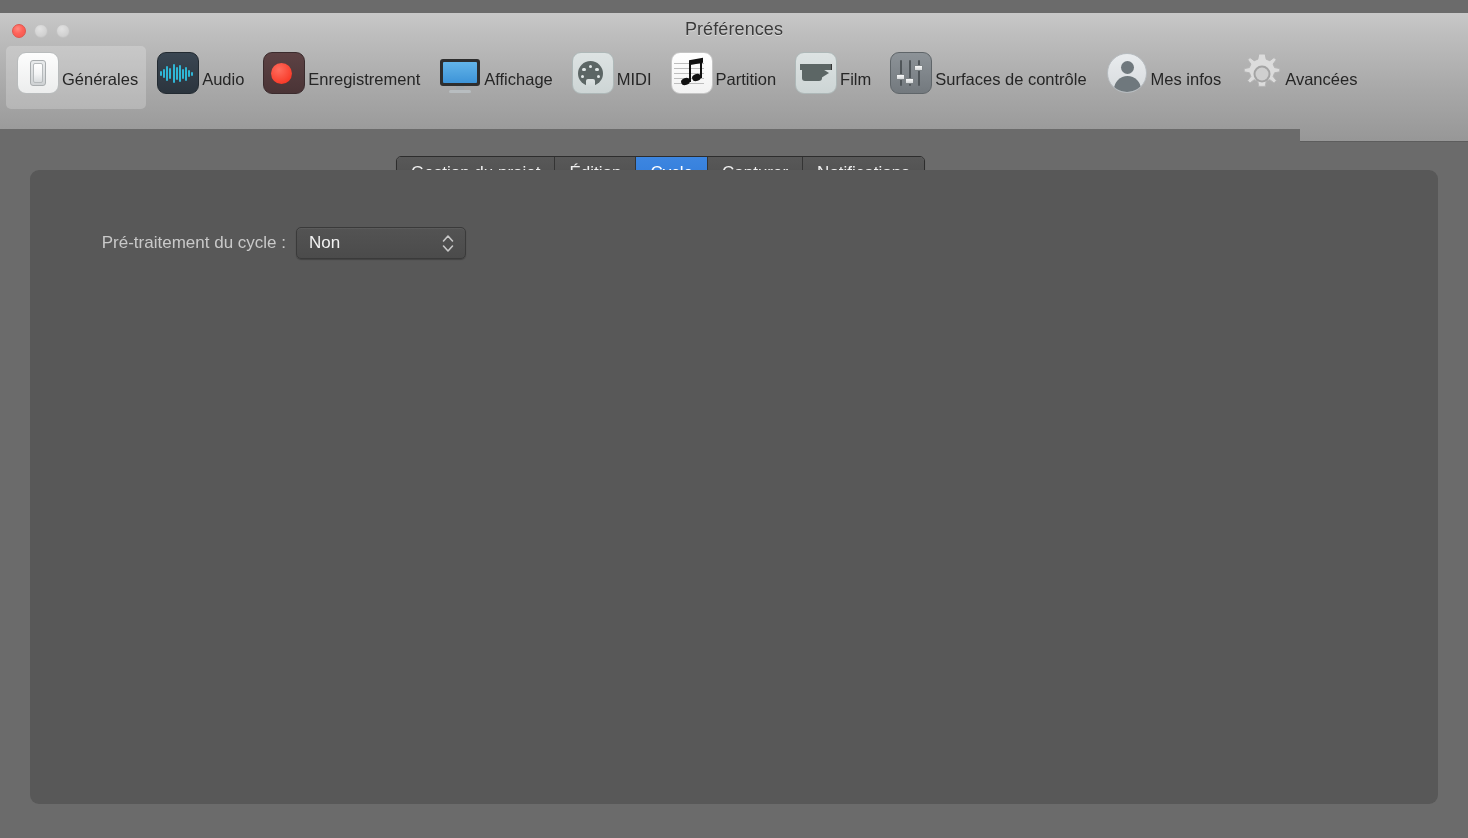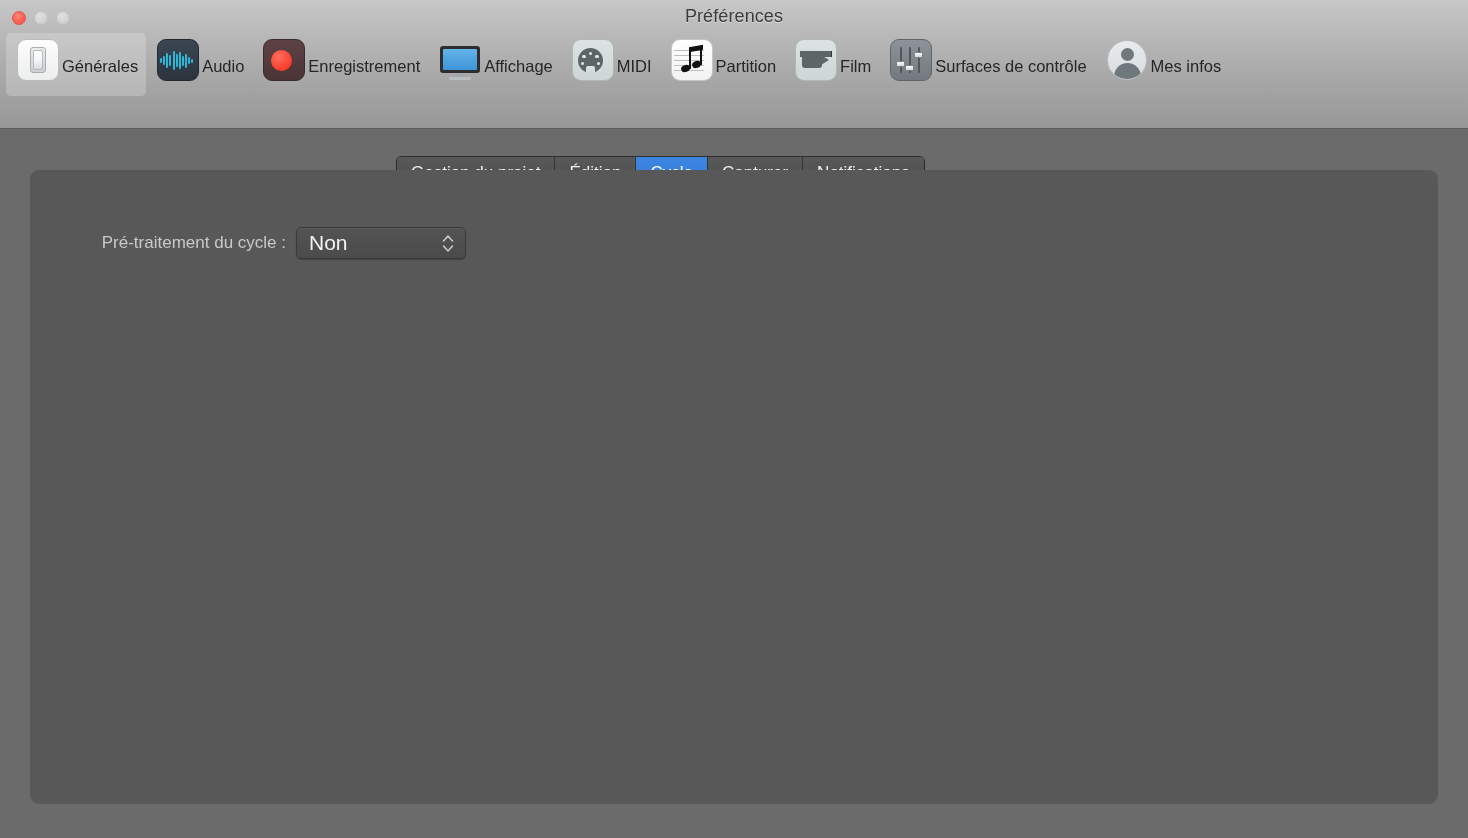--- a/index.html
+++ b/index.html
@@ -22,21 +22,21 @@
     left: 0; top: 0;
     width: 1468px;
     height: 838px;
     background: #6b6b6b;
     overflow: hidden;
   }
 
   
   #titlebar {
     position: absolute;
-    left: 0; top: 0;
+    left: 0; top: 13px;
     width: 1468px;
     height: 129px;
     background: linear-gradient(to bottom, #c8c8c8 0%, #bdbdbd 18%, #a9a9a9 58%, #979797 100%);
     border-bottom: 1px solid #5d5d5d;
     box-sizing: border-box;
   }
   #traffic-lights {
     position: absolute;
     left: 12px; top: 11px;
     display: flex;
@@ -429,21 +429,21 @@
     border: 1px solid #3a3a3a;
     border-radius: 5px;
     box-sizing: border-box;
     display: flex;
     align-items: center;
     position: relative;
     box-shadow: 0 1px 1px rgba(0,0,0,0.25), inset 0 1px 0 rgba(255,255,255,0.05);
     cursor: default;
   }
   #pretreat-value {
-    font-size: 21px;
+    font-size: 17px;
     color: #f2f2f2;
     padding-left: 12px;
   }
   #pretreat-stepper {
     position: absolute;
     right: 11px;
     top: 5px;
     width: 12px;
     height: 21px;
   }
@@ -595,20 +595,32 @@
       <div class="tb-item">
         <div class="tb-icon ic-user">
           <div class="circle">
             <div class="head"></div>
             <div class="shoulders"></div>
           </div>
         </div>
         <div class="tb-label">Mes infos</div>
       </div>
 
+      <div class="tb-item">
+        <div class="tb-icon ic-gear">
+          <svg width="46" height="46" viewBox="0 0 46 46">
+            <g fill="#dcdcdc" stroke="#b4b4b4" stroke-width="1">
+              <path d="M23 3 l3.2 0 1.0 5.2 3.6 1.5 4.2-3.2 2.3 2.3 -3.2 4.2 1.5 3.6 5.2 1.0 0 3.2 -5.2 1.0 -1.5 3.6 3.2 4.2 -2.3 2.3 -4.2-3.2 -3.6 1.5 -1.0 5.2 -3.2 0 -3.2 0 -1.0-5.2 -3.6-1.5 -4.2 3.2 -2.3-2.3 3.2-4.2 -1.5-3.6 -5.2-1.0 0-3.2 5.2-1.0 1.5-3.6 -3.2-4.2 2.3-2.3 4.2 3.2 3.6-1.5 1.0-5.2 z"></path>
+            </g>
+            <circle cx="23" cy="23" r="8.5" fill="#a4a4a4"></circle>
+            <circle cx="23" cy="23" r="6.5" fill="#cfcfcf"></circle>
+          </svg>
+        </div>
+        <div class="tb-label">Avancées</div>
+      </div>
 
     </div>
   </div>
 
   <div id="body">
 
     <div id="tabbar">
       <div class="tab">Gestion du projet</div>
       <div class="tab">Édition</div>
       <div class="tab active">Cycle</div>

